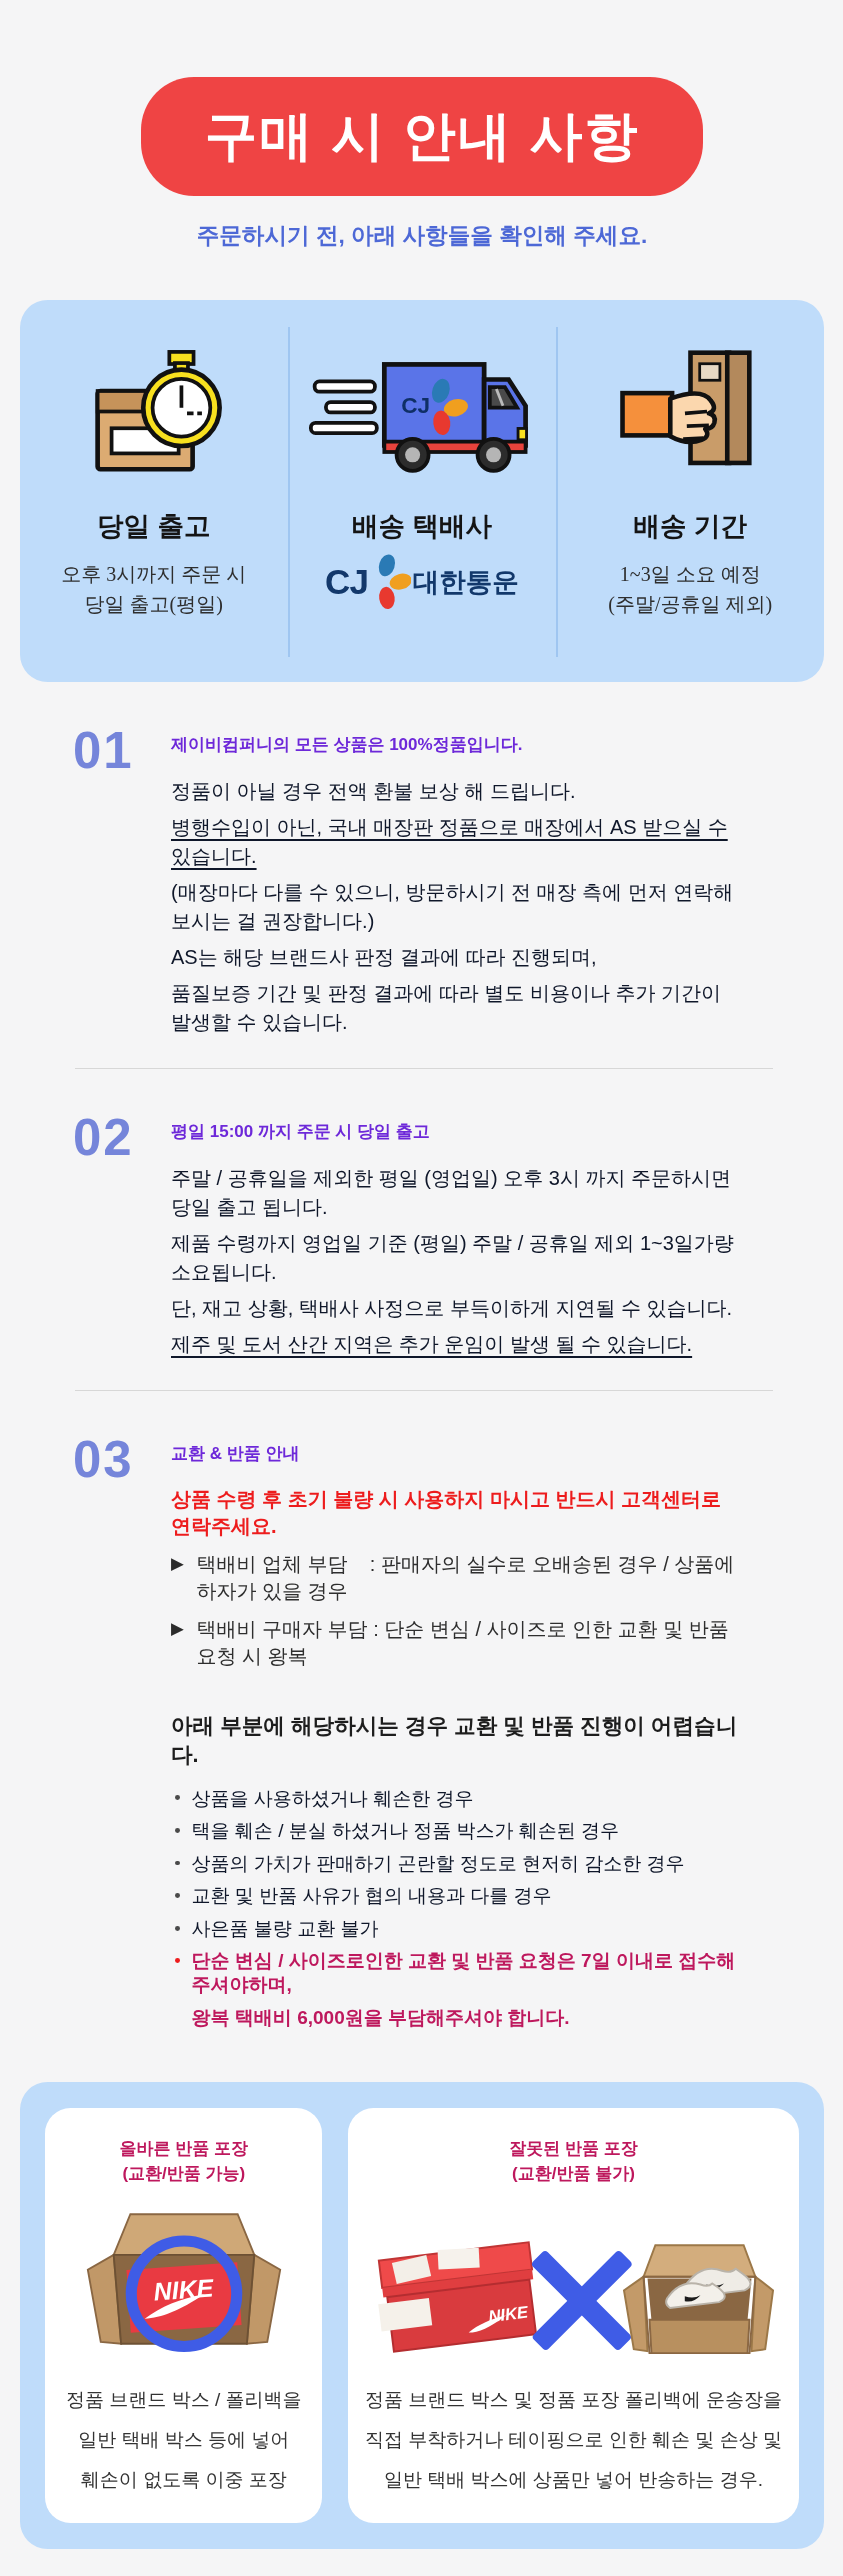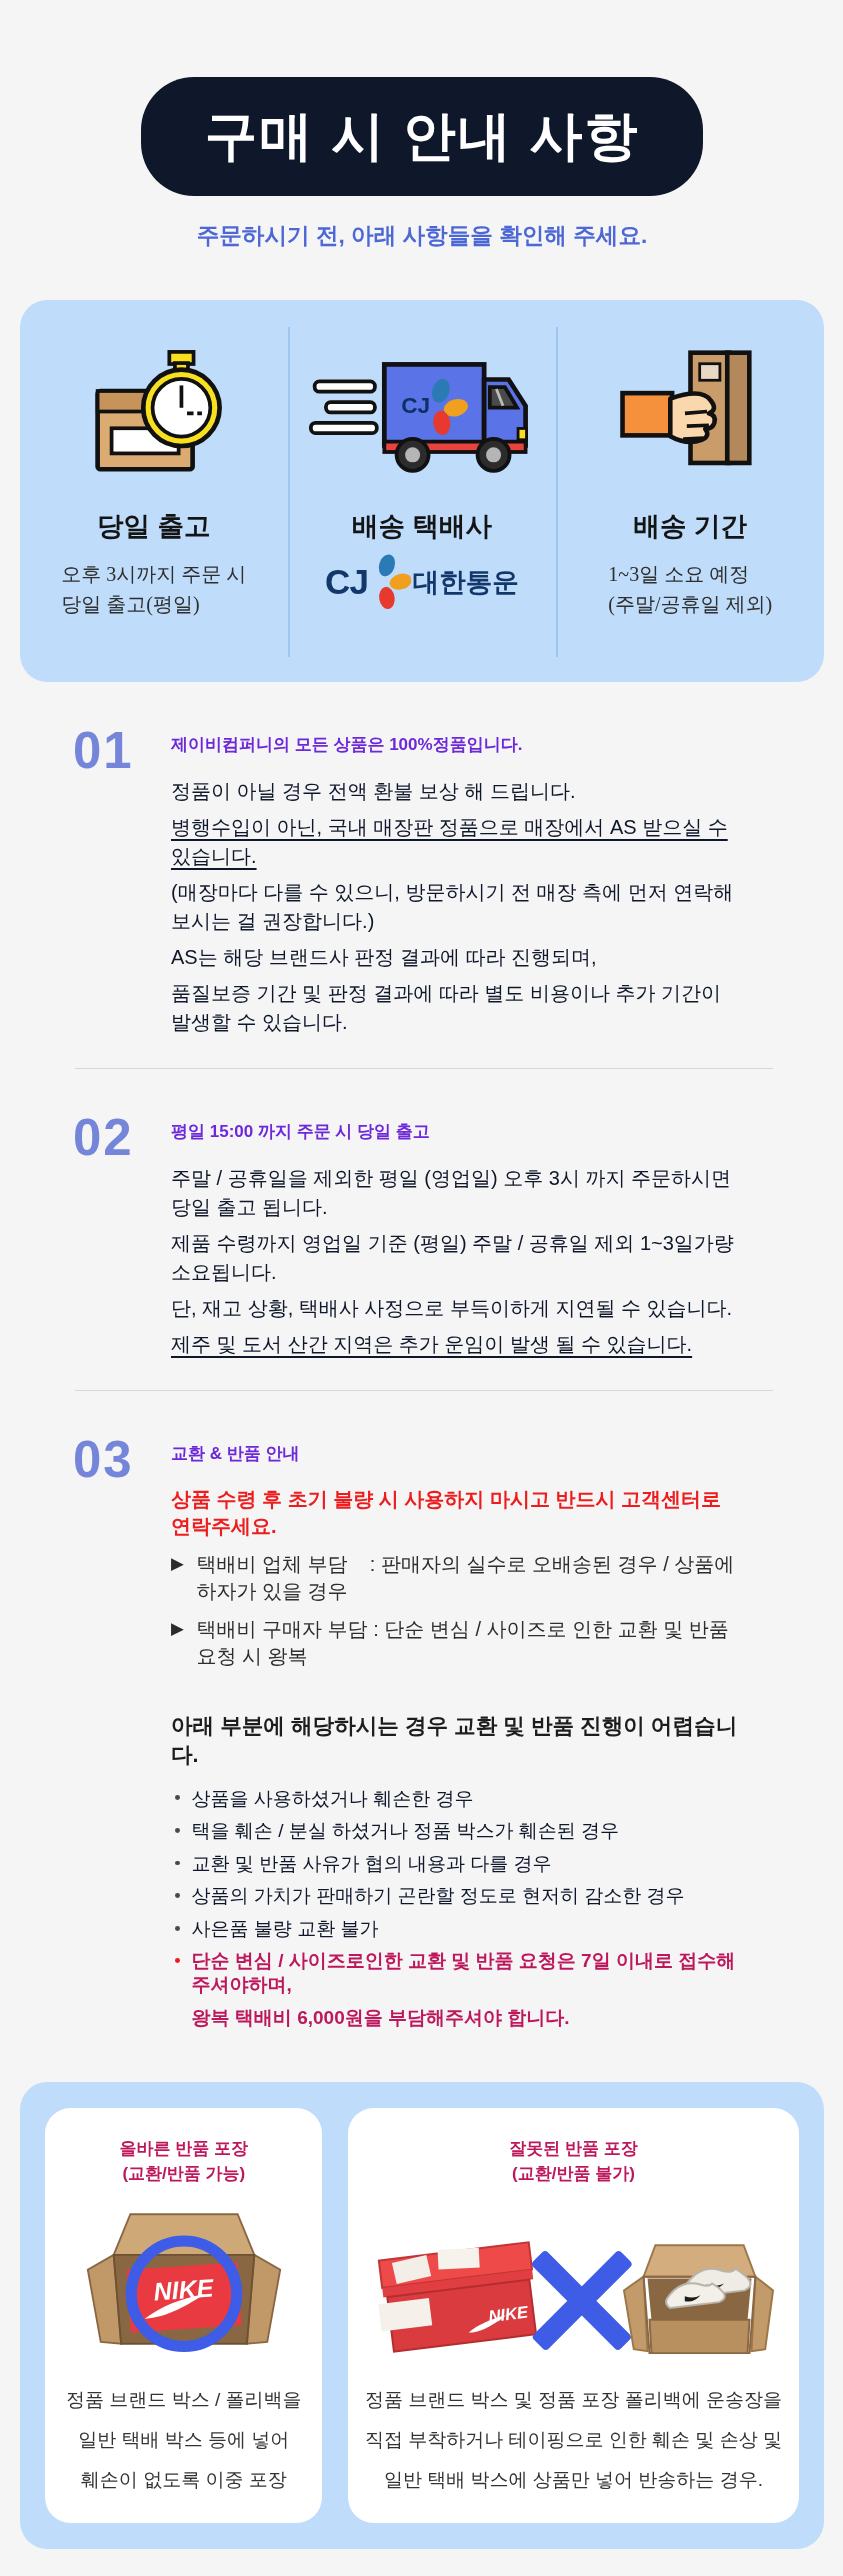--- a/index.html
+++ b/index.html
@@ -5,37 +5,37 @@
   html,body{margin:0;padding:0;}
   body{
     width:844px;height:2576px;overflow:hidden;
     background:#f5f5f6;
     font-family:"Liberation Sans","DejaVu Sans",sans-serif;
     color:#222;
   }
   
   .pill{
     margin:77px auto 0;width:fit-content;
-    background:#0f172a;color:#fff;
+    background:#ef4444;color:#fff;
     font-size:53px;font-weight:bold;letter-spacing:2px;
     padding:23.5px 63px;border-radius:53px;
   }
   .subtitle{
     margin-top:23.5px;text-align:center;
     color:#4d68d6;font-size:22.6px;font-weight:bold;
   }
   
   .bluebox{
     margin:49px 19.6px 0;background:#bfdcfa;border-radius:27.5px;
   }
   .ship{
     display:flex;align-items:stretch;position:relative;
     padding:27.5px 0 29px;height:326px;
   }
-  .ship-col{flex:1;display:flex;flex-direction:column;align-items:center;text-align:left;}
+  .ship-col{flex:1;display:flex;flex-direction:column;align-items:center;text-align:center;}
   .col-divider{position:absolute;top:27.5px;bottom:25.5px;width:2px;background:#9fc6f1;}
   .col-divider.d1{left:33.3%;}
   .col-divider.d2{left:66.6%;}
   .icon-wrap{height:169px;display:flex;align-items:center;justify-content:center;}
   .ship-title{font-size:26.5px;font-weight:bold;color:#141414;margin-top:11.8px;}
   .ship-text{font-size:20px;color:#2e2e2e;line-height:1.5;margin-top:15.7px;font-family:Liberation Serif, serif;}
   .cjlogo{display:flex;align-items:center;justify-content:center;margin-top:7.8px;}
   .cj-c{font-size:35px;font-weight:bold;color:#12386b;letter-spacing:-1px;}
   .cj-name{font-size:26.5px;font-weight:bold;color:#12386b;margin-left:2px;}
   
@@ -207,25 +207,25 @@
       <div class="bullet-row">
           <span class="dot"></span>
           <span>상품을 사용하셨거나 훼손한 경우</span>
         </div>
       <div class="bullet-row">
           <span class="dot"></span>
           <span>택을 훼손 / 분실 하셨거나 정품 박스가 훼손된 경우</span>
         </div>
       <div class="bullet-row">
           <span class="dot"></span>
+          <span>상품의 가치가 판매하기 곤란할 정도로 현저히 감소한 경우</span>
+        </div>
+      <div class="bullet-row">
+          <span class="dot"></span>
           <span>교환 및 반품 사유가 협의 내용과 다를 경우</span>
-        </div>
-      <div class="bullet-row">
-          <span class="dot"></span>
-          <span>상품의 가치가 판매하기 곤란할 정도로 현저히 감소한 경우</span>
         </div>
       <div class="bullet-row">
           <span class="dot"></span>
           <span>사은품 불량 교환 불가</span>
         </div>
       <div class="bullet-row red">
           <span class="dot"></span>
           <span>단순 변심 / 사이즈로인한 교환 및 반품 요청은 7일 이내로 접수해 주셔야하며,</span>
         </div>
       <div class="bullet-row red cont">

